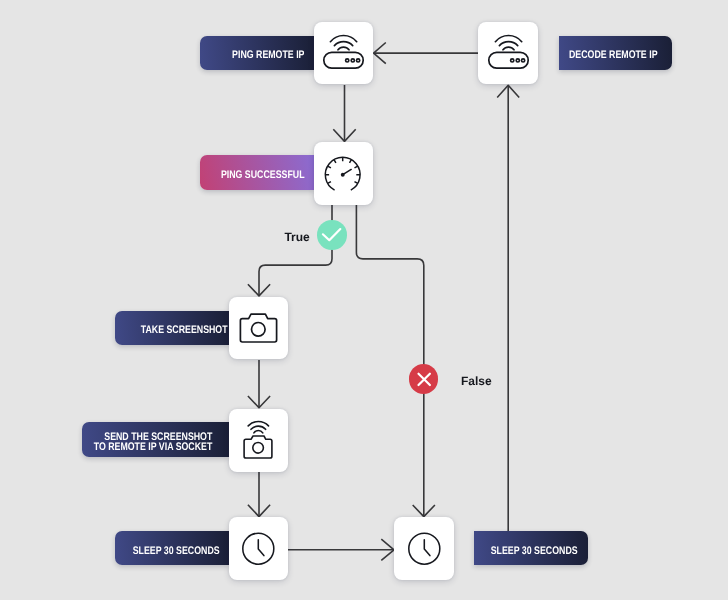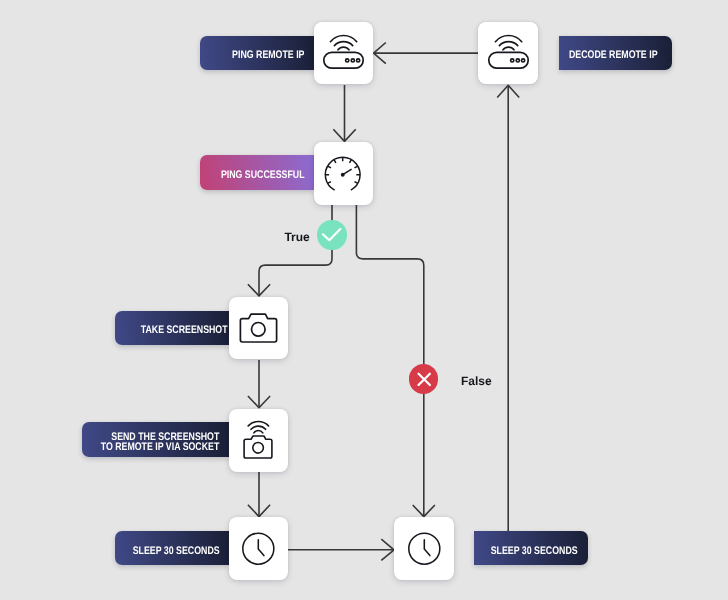--- a/index.html
+++ b/index.html
@@ -115,21 +115,21 @@
   </div>
   <div class="node" style="left:228.6px;top:296.5px;width:59.7px;height:62.5px;">
     <svg style="left:-0.60px;top:-0.50px;" width="61" height="64" viewBox="0 0 61 64">
       <g fill="none" stroke="#16181e" stroke-width="1.7" stroke-linejoin="round" stroke-linecap="round">
         <path d="M14.3 22.6 H20.6 L23.0 18.1 H37.4 L39.7 22.6 H46.7 A1.9 1.9 0 0 1 48.6 24.5 V44.1 A1.9 1.9 0 0 1 46.7 46.0 H14.3 A1.9 1.9 0 0 1 12.4 44.1 V24.5 A1.9 1.9 0 0 1 14.3 22.6 Z"></path>
         <circle cx="30.3" cy="33.3" r="6.8"></circle>
       </g>
     </svg>
   </div>
 
-  <div class="pill dark" style="left:82.2px;top:421.8px;width:146.6px;height:35.4px;justify-content:flex-end;padding-right:9px;box-sizing:border-box;">
+  <div class="pill dark" style="left:82.2px;top:421.8px;width:146.6px;height:35.4px;justify-content:flex-end;padding-right:16px;box-sizing:border-box;">
     <span class="txt">SEND THE SCREENSHOT
 TO REMOTE IP VIA SOCKET</span>
   </div>
   <div class="node" style="left:228.6px;top:409.2px;width:59.7px;height:62.5px;">
     <svg style="left:-0.60px;top:-0.20px;" width="61" height="63" viewBox="0 0 61 63">
       <g fill="none" stroke="#16181e" stroke-width="1.6" stroke-linecap="round">
         <path d="M20.2 16.9 A13.91 13.91 0 0 1 40.5 16.9"></path>
         <path d="M23.0 20.3 A9.93 9.93 0 0 1 37.6 20.3"></path>
         <path d="M25.9 23.9 A5.33 5.33 0 0 1 34.8 23.9"></path>
       </g>

